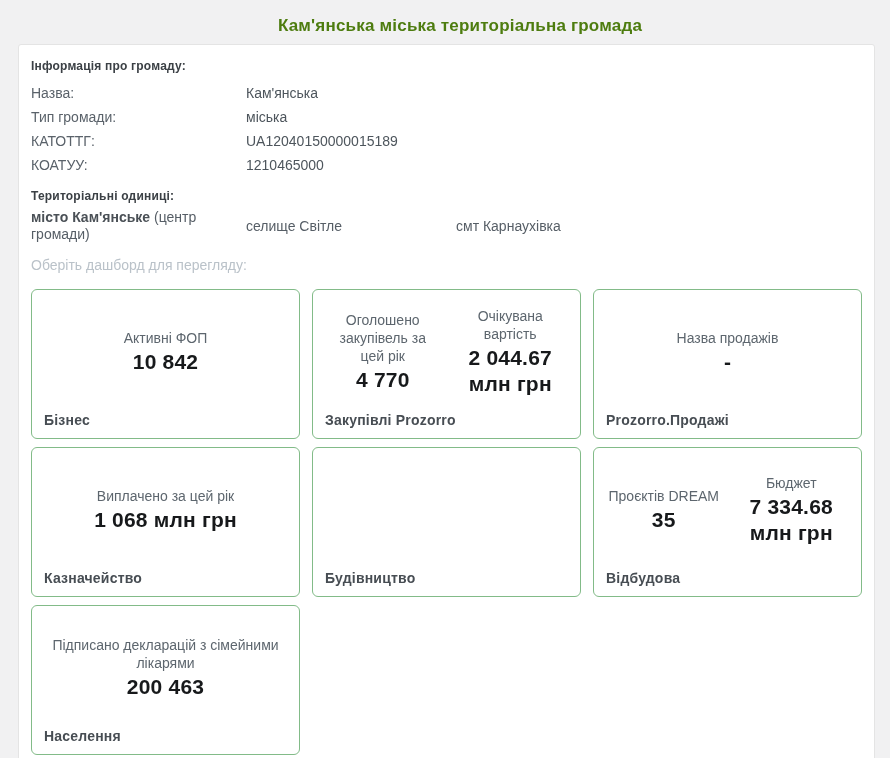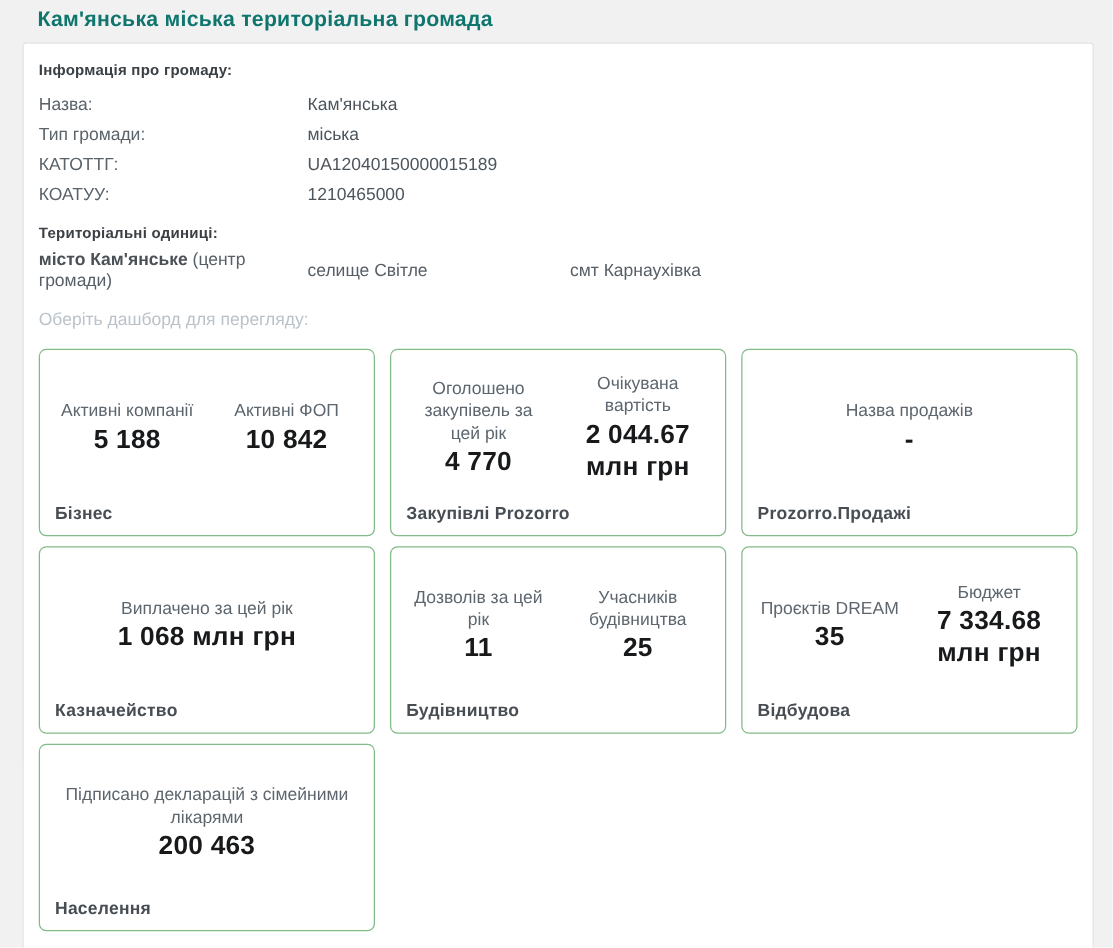--- a/index.html
+++ b/index.html
@@ -3,22 +3,22 @@
 <meta charset="utf-8">
 <style>
   * { margin:0; padding:0; box-sizing:border-box; }
   html,body { width:890px; height:758px; overflow:hidden; }
   body {
     background:#f1f1f2;
     font-family:"Liberation Sans", sans-serif;
     color:#565e66;
   }
   .page-title {
-    font-size:17px; font-weight:bold; color:#0f766e;
-    padding:6px 0 0 30px; letter-spacing:.2px;
+    font-size:17px; font-weight:bold; color:#4d7c0f;
+    padding:16px 0 0 30px; letter-spacing:.2px;text-align:center;
   }
   .panel {
     margin:8px 15px 0 18px;
     background:#ffffff;
     border:1px solid #e4e4e4;
     border-radius:3px;
     padding:14px 12px 10px 12px;
     height:730px;
   }
   .section-heading {
@@ -113,24 +113,20 @@
       <span>смт Карнаухівка</span>
     </div>
   </div>
 
   <div class="muted-prompt">Оберіть дашборд для перегляду:</div>
 
   <div class="cards-grid">
       <div class="card">
         <div class="card-stats">
           <div class="stat">
-            <div class="stat-label">Активні компанії</div>
-            <div class="stat-value">5&nbsp;188</div>
-          </div>
-          <div class="stat">
             <div class="stat-label">Активні ФОП</div>
             <div class="stat-value">10&nbsp;842</div>
           </div>
         </div>
         <div class="card-title">Бізнес</div>
       </div>
       <div class="card">
         <div class="card-stats">
           <div class="stat">
             <div class="stat-label">Оголошено закупівель за цей рік</div>
@@ -155,30 +151,20 @@
       <div class="card">
         <div class="card-stats">
           <div class="stat">
             <div class="stat-label">Виплачено за цей рік</div>
             <div class="stat-value">1&nbsp;068 млн грн</div>
           </div>
         </div>
         <div class="card-title">Казначейство</div>
       </div>
       <div class="card">
-        <div class="card-stats">
-          <div class="stat">
-            <div class="stat-label">Дозволів за цей рік</div>
-            <div class="stat-value">11</div>
-          </div>
-          <div class="stat">
-            <div class="stat-label">Учасників будівництва</div>
-            <div class="stat-value">25</div>
-          </div>
-        </div>
         <div class="card-title">Будівництво</div>
       </div>
       <div class="card">
         <div class="card-stats">
           <div class="stat">
             <div class="stat-label">Проєктів DREAM</div>
             <div class="stat-value">35</div>
           </div>
           <div class="stat">
             <div class="stat-label">Бюджет</div>

